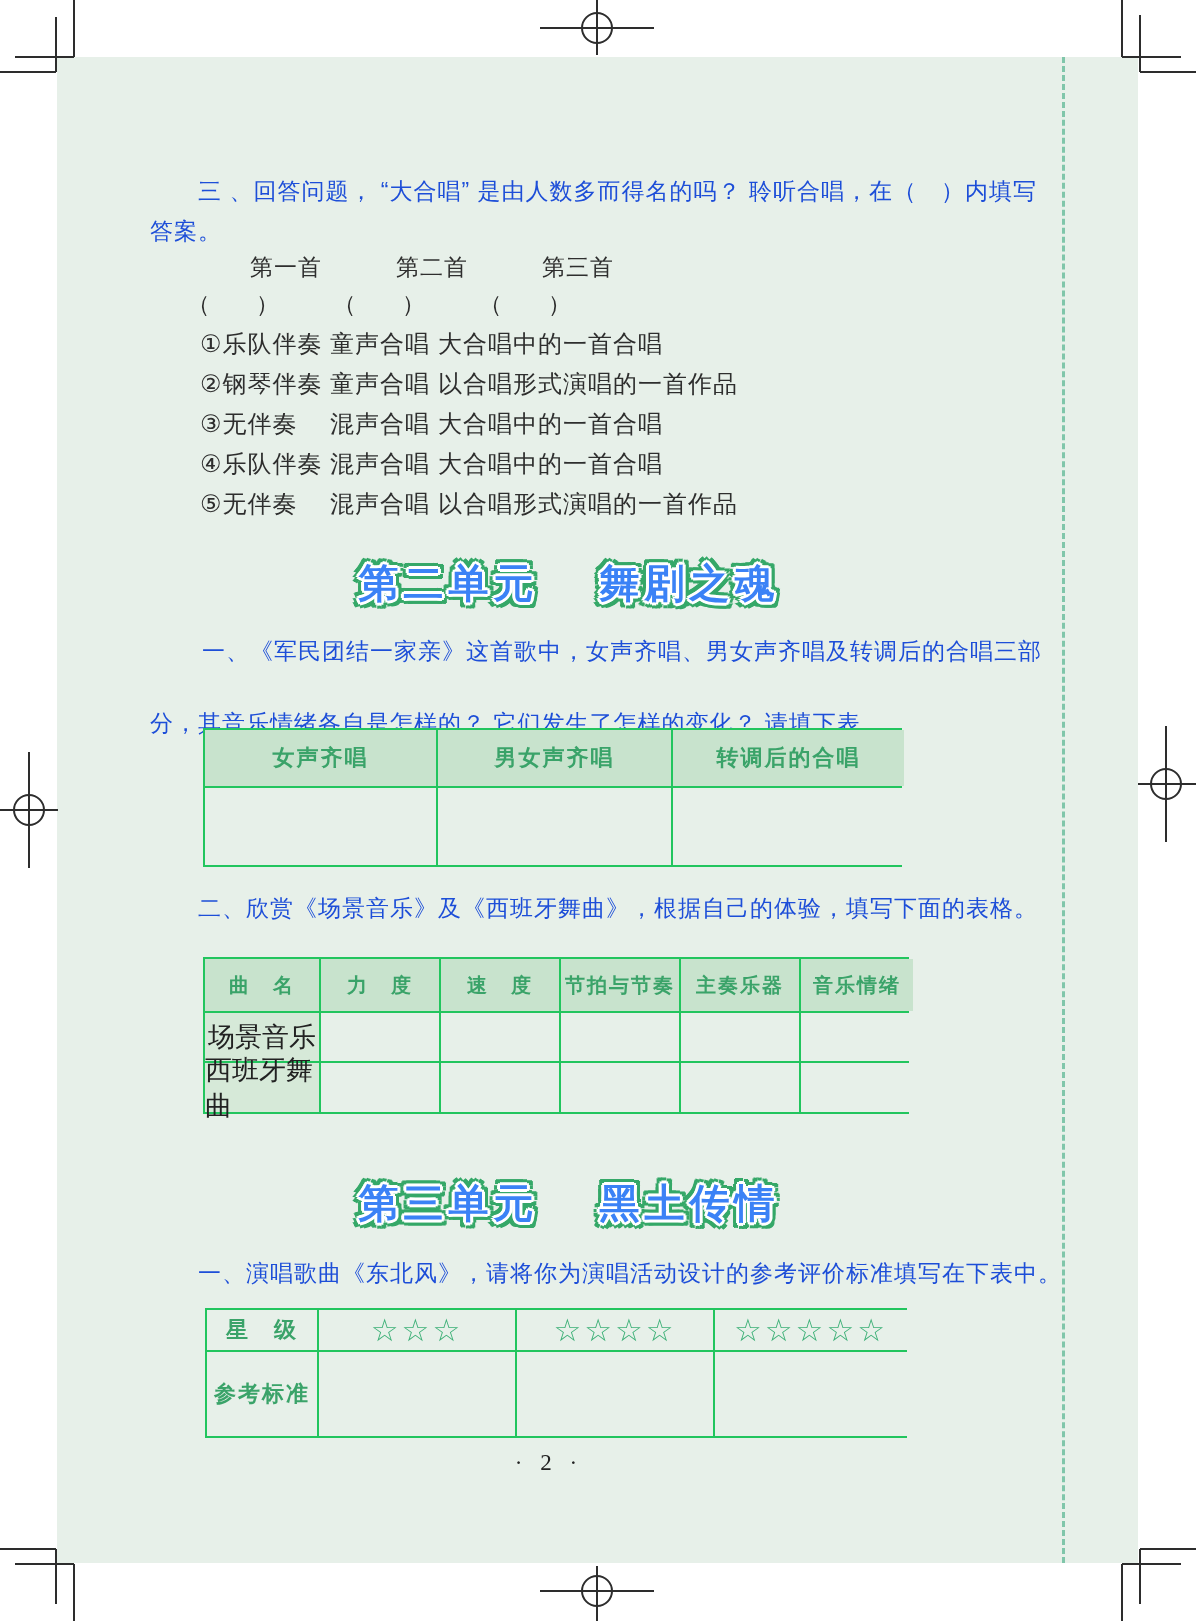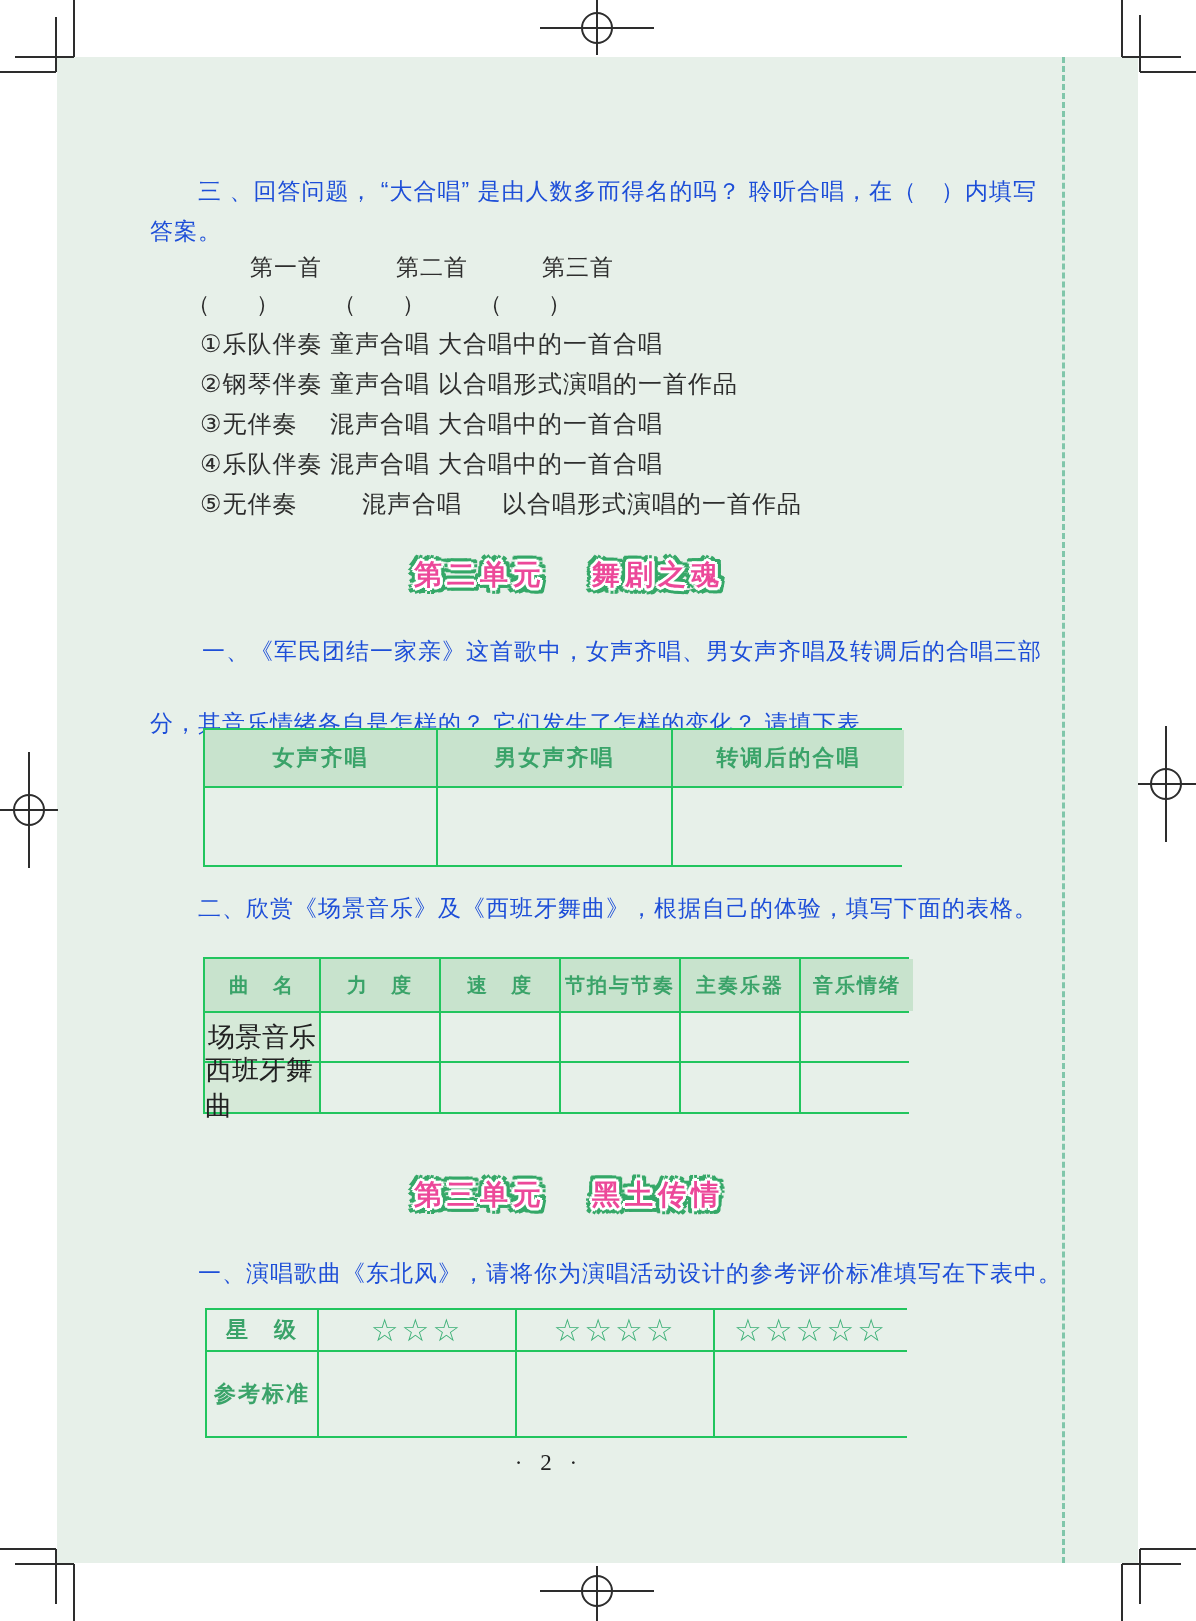--- a/index.html
+++ b/index.html
@@ -26,26 +26,26 @@
 
   .songs-row{left:150px;top:252px;font-size:23px;letter-spacing:1px;white-space:nowrap;}
   .songs-row span{display:inline-block;width:146px;}
   .paren-row{left:150px;top:289px;font-size:23px;white-space:nowrap;}
   .paren-row span{display:inline-block;width:146px;padding-left:37px;box-sizing:border-box;}
 
   .options{left:200px;top:331px;width:720px;}
   .opt{display:flex;font-size:24px;line-height:26px;margin-bottom:14px;letter-spacing:1px;white-space:nowrap;}
   .opt .c1{width:130px;}
   .opt .c2{width:108px;}
-  .opt.last{margin-top:13px;gap:32px;}
+  .opt.last{margin-top:13px;}
 
   .bubble{
     left:0;width:1138px;text-align:center;
-    font-size:28px;font-weight:bold;letter-spacing:5px;white-space:pre;
-    color:#ec4899;
+    font-size:40px;font-weight:bold;letter-spacing:5px;white-space:pre;
+    color:#3b82f6;
     text-shadow:
       -2px -2px 0 #ffffff, 2px -2px 0 #ffffff, -2px 2px 0 #ffffff, 2px 2px 0 #ffffff,
       -3px 0 0 #ffffff, 3px 0 0 #ffffff, 0 -3px 0 #ffffff, 0 3px 0 #ffffff,
       -5px -5px 0 #35a868, 5px -5px 0 #35a868, -5px 5px 0 #35a868, 5px 5px 0 #35a868,
       -6px 0 0 #35a868, 6px 0 0 #35a868, 0 -6px 0 #35a868, 0 6px 0 #35a868,
       -4px -6px 0 #35a868, 4px 6px 0 #35a868, 6px -4px 0 #35a868, -6px 4px 0 #35a868;
   }
 
   .grid{display:grid;background:#22c55e;padding:2px;gap:2px;box-sizing:border-box;}
   .cell{display:flex;align-items:center;justify-content:center;background:#ecf3ed;}

